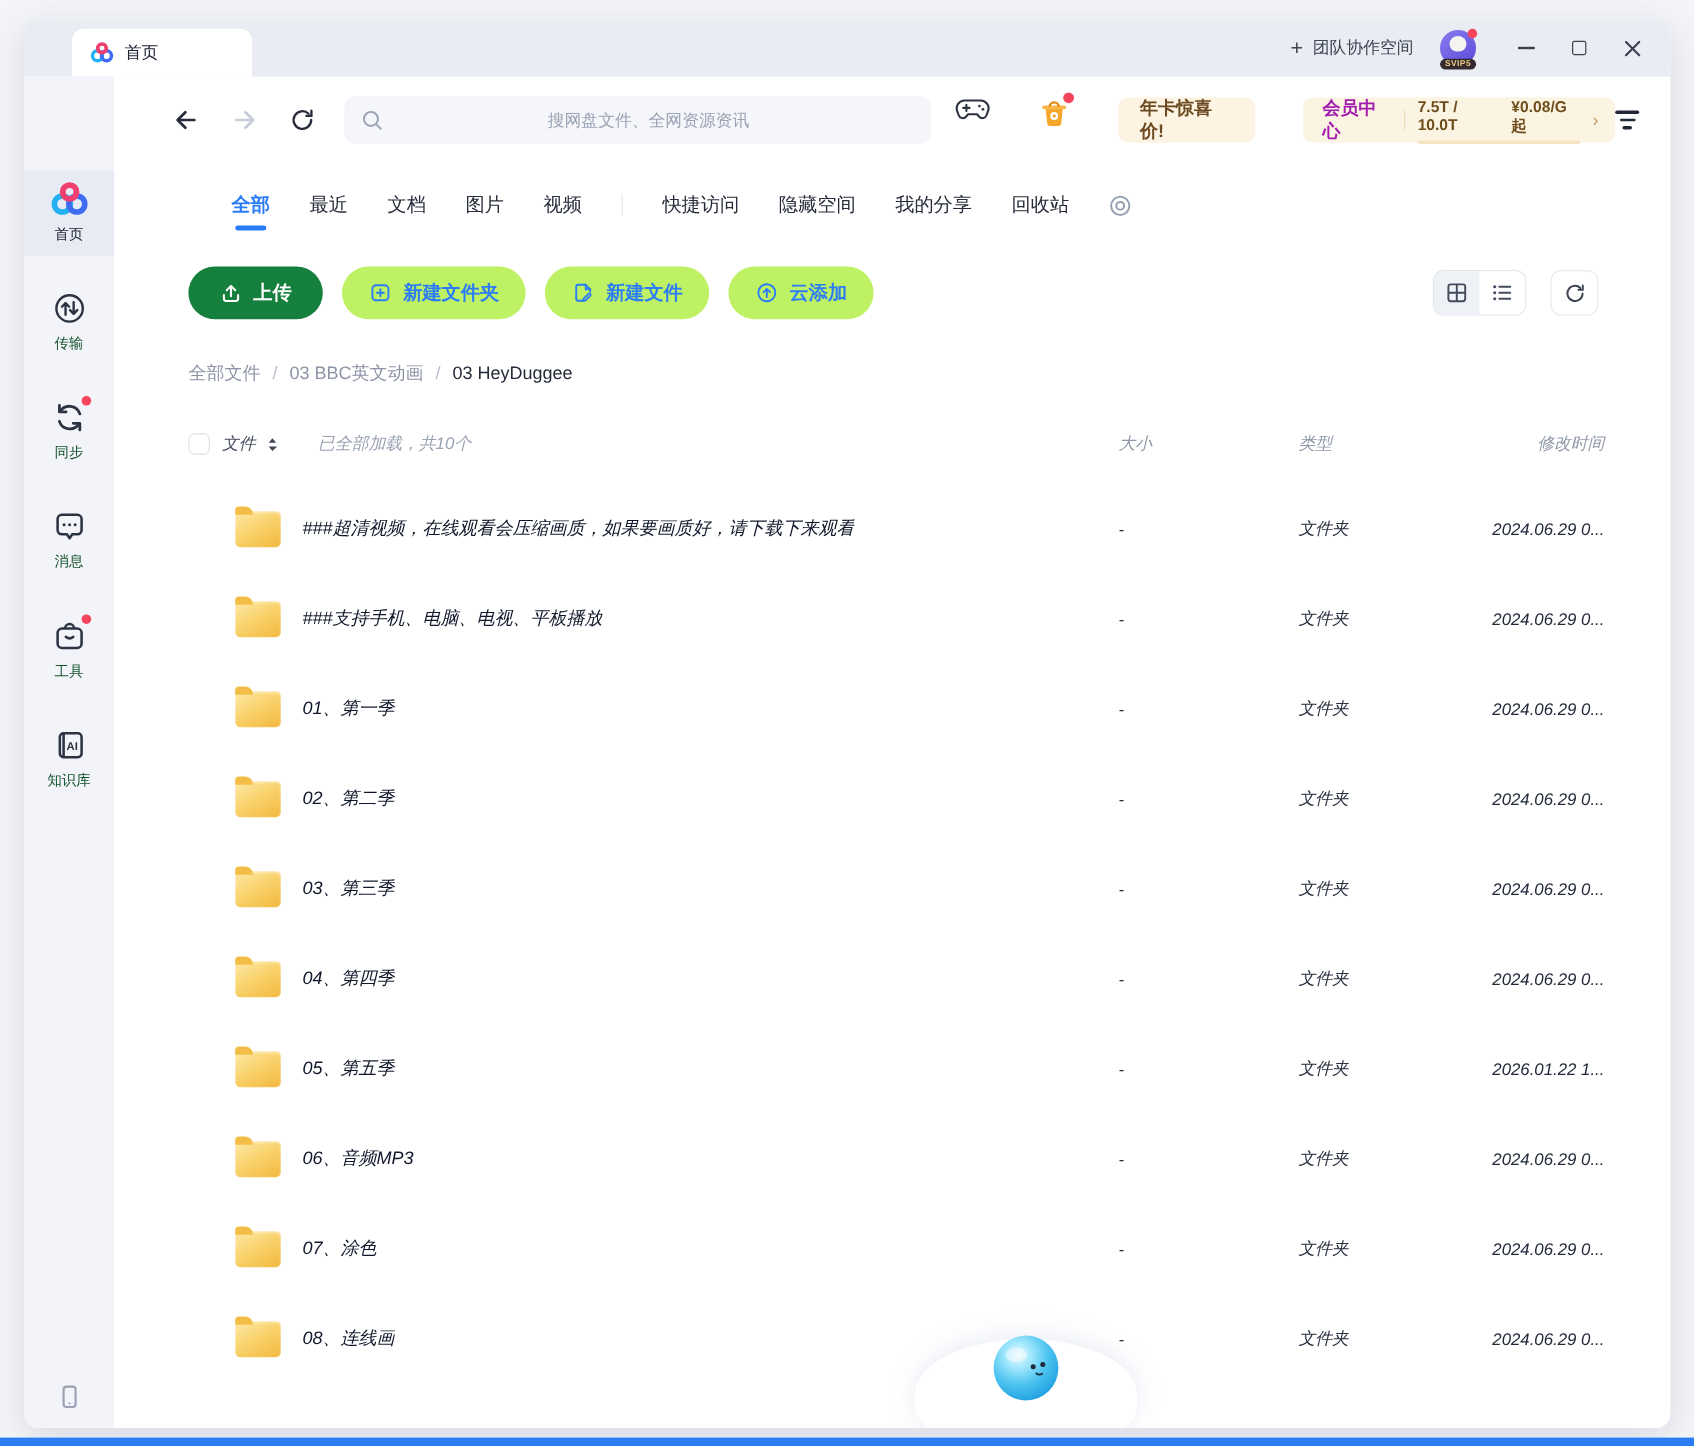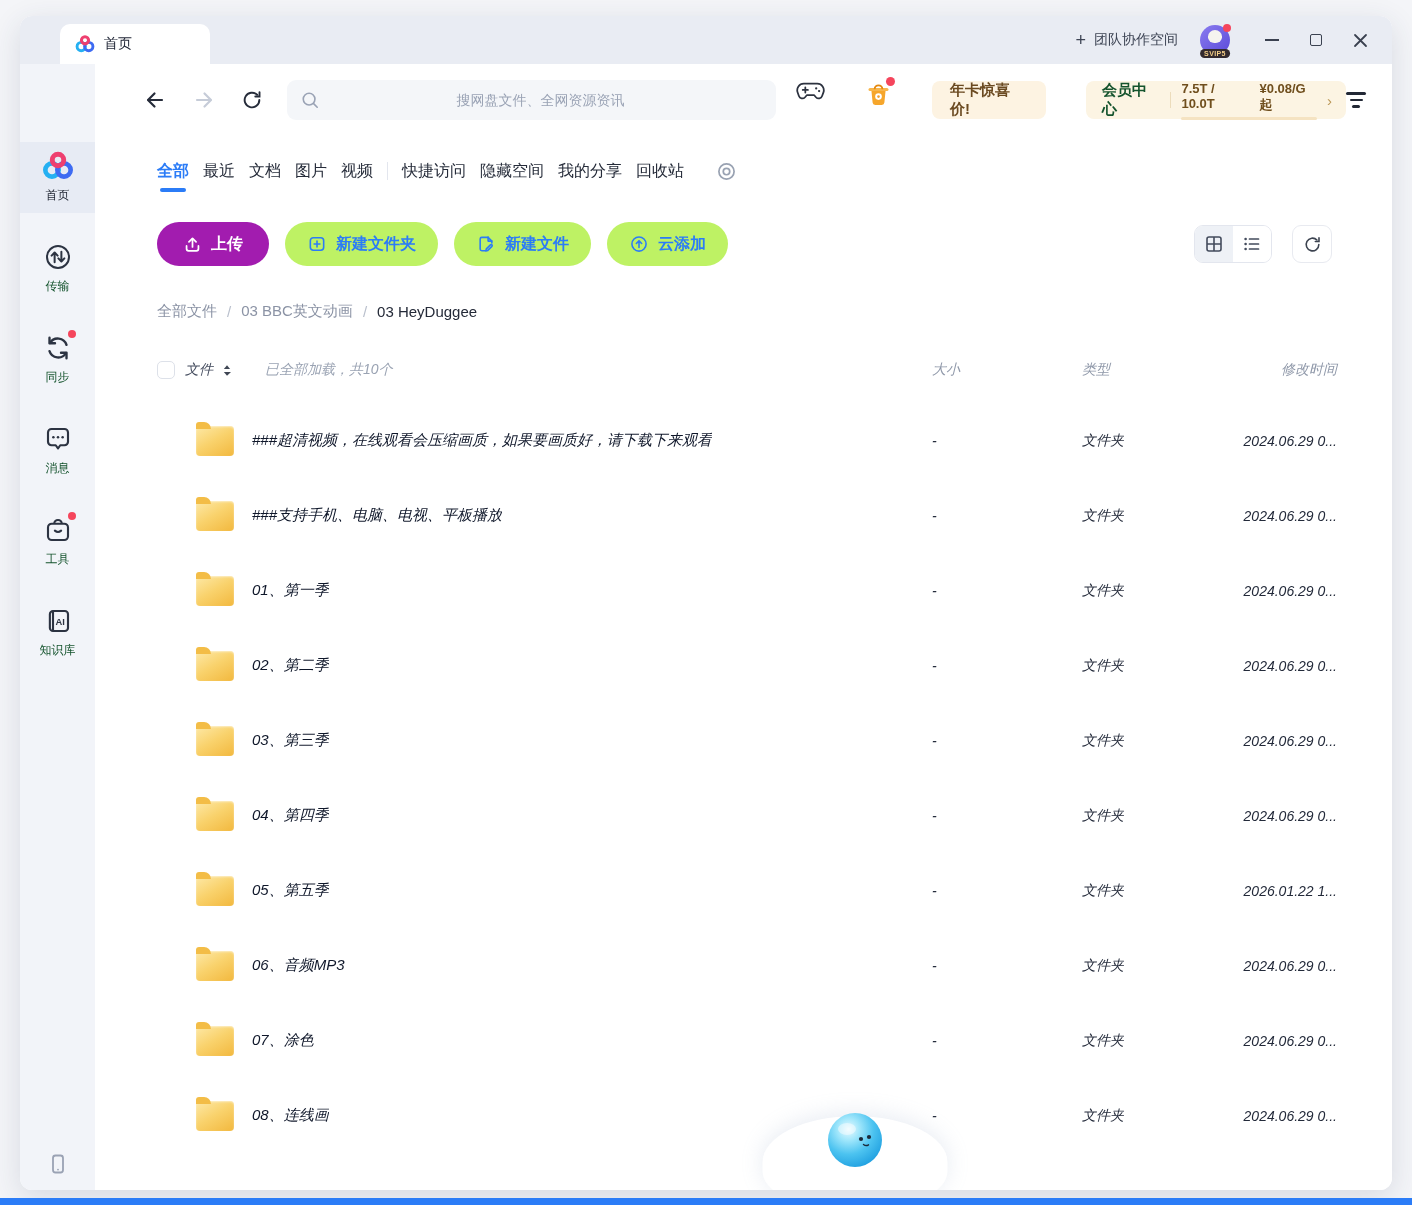--- a/index.html
+++ b/index.html
@@ -53,40 +53,40 @@
   .nav-btns { display:flex; align-items:center; gap:25px; margin-right:24px; }
   .tool-ic { display:flex; align-items:center; justify-content:center; cursor:default; }
   .searchbox { width:495px; height:40px; background:#f4f6f9; border-radius:9px; display:flex; align-items:center; padding:0 14px; }
   .searchbox input { flex:1; border:none; outline:none; background:transparent; text-align:center; font-size:14px; color:#3a4150; font-family:inherit; }
   .searchbox input::placeholder { color:#9aa3b5; }
   .tool-icons { display:flex; align-items:flex-start; gap:40px; margin-left:20px; }
   .gift-wrap { position:relative; }
   .gift-dot { right:-3px; top:-4px; width:9px; height:9px; }
   .promo-btn { height:38px; background:#fdf3e2; border-radius:8px; display:flex; align-items:center; padding:0 18px; font-size:15px; font-weight:bold; color:#6b4a21; cursor:default; }
   .vip-pill { height:38px; background:#fcf4e3; border-radius:8px; display:flex; align-items:center; padding:0 14px 0 16px; gap:10px; cursor:default; }
-  .vip-label { font-size:15px; font-weight:bold; color:#14532d; }
+  .vip-label { font-size:15px; font-weight:bold; color:#a21caf; }
   .vip-sep { width:1px; height:16px; background:#ecdcbb; }
   .vip-meter { display:flex; flex-direction:column; gap:3px;font-weight:bold; }
   .vip-meter-text { font-size:13px; color:#6f4e1d; display:flex; gap:10px; }
   .vip-bar { height:3px; border-radius:2px; background:#f5e3c2; overflow:hidden; }
   .vip-bar-fill { height:100%; border-radius:2px; background:linear-gradient(90deg,#f6bc60,#e0811d); }
   .vip-chevron { color:#bb9757; font-size:15px; }
   .hamburger { margin-left:auto; display:flex; flex-direction:column; align-items:center; gap:4px; cursor:default; }
   .hamburger i { display:block; height:2.6px; background:#222835; border-radius:2px; }
   .hb1 { width:20px; } .hb2 { width:13px; } .hb3 { width:8px; }
   
   .nav-tabs { margin-top:18px; height:34px; display:flex; align-items:center; gap:33px; padding-left:62px; }
   .nav-tab { font-size:16px; color:#262c3a; position:relative; cursor:default; white-space:nowrap; }
   .nav-tab.active { color:#2b7cf7; font-weight:bold; }
   .nav-tab.active::after { content:""; position:absolute; left:50%; transform:translateX(-50%); bottom:-10px; width:26px; height:4px; border-radius:2px; background:#2b7cf7; }
   .tab-divider { width:1px; height:18px; background:#e3e6ee; }
   
   .actions-row { margin-top:34px; display:flex; align-items:center; padding:0 60px 0 62px; }
   .btn { height:44px; border:none; border-radius:23px; display:flex; align-items:center; gap:9px; font-size:16px; font-weight:bold; font-family:inherit; cursor:default; }
-  .btn-primary { background:#a21caf; color:#fff; padding:0 26px; }
+  .btn-primary { background:#15803d; color:#fff; padding:0 26px; }
   .btn-light { background:#bef264; color:#2b7cf7; padding:0 22px; margin-left:16px; }
   .view-controls { margin-left:auto; display:flex; align-items:center; gap:20px; }
   .segmented { display:flex; border:1px solid #e3e6ee; border-radius:9px; overflow:hidden; }
   .seg-cell { width:38px; height:36px; display:flex; align-items:center; justify-content:center; cursor:default; }
   .seg-cell.grid { background:#eef1f6; }
   .seg-cell.list { background:#fff; }
   .icon-btn { width:40px; height:38px; border:1px solid #e8eaf0; border-radius:9px; background:#fff; display:flex; align-items:center; justify-content:center; cursor:default; }
   
   .breadcrumb { margin-top:36px; padding-left:62px; font-size:15px; display:flex; align-items:center; gap:10px; }
   .crumb { color:#8b93a5; cursor:default; }
@@ -301,21 +301,21 @@
           </div>
         </div>
         <div class="hamburger">
           <i class="hb1"></i>
             <i class="hb2"></i>
             <i class="hb3"></i>
         </div>
       </div>
 
       <div class="nav-tabs">
-        <span id="nav-tabs-box" style="display:flex;align-items:center;gap:14px;">
+        <span id="nav-tabs-box" style="display:flex;align-items:center;gap:33px;margin-left:36px;">
             <span class="nav-tab active">全部</span>
             <span class="nav-tab">最近</span>
             <span class="nav-tab">文档</span>
             <span class="nav-tab">图片</span>
             <span class="nav-tab">视频</span>
             <span class="tab-divider"></span>
             <span class="nav-tab">快捷访问</span>
             <span class="nav-tab">隐藏空间</span>
             <span class="nav-tab">我的分享</span>
             <span class="nav-tab">回收站</span>

